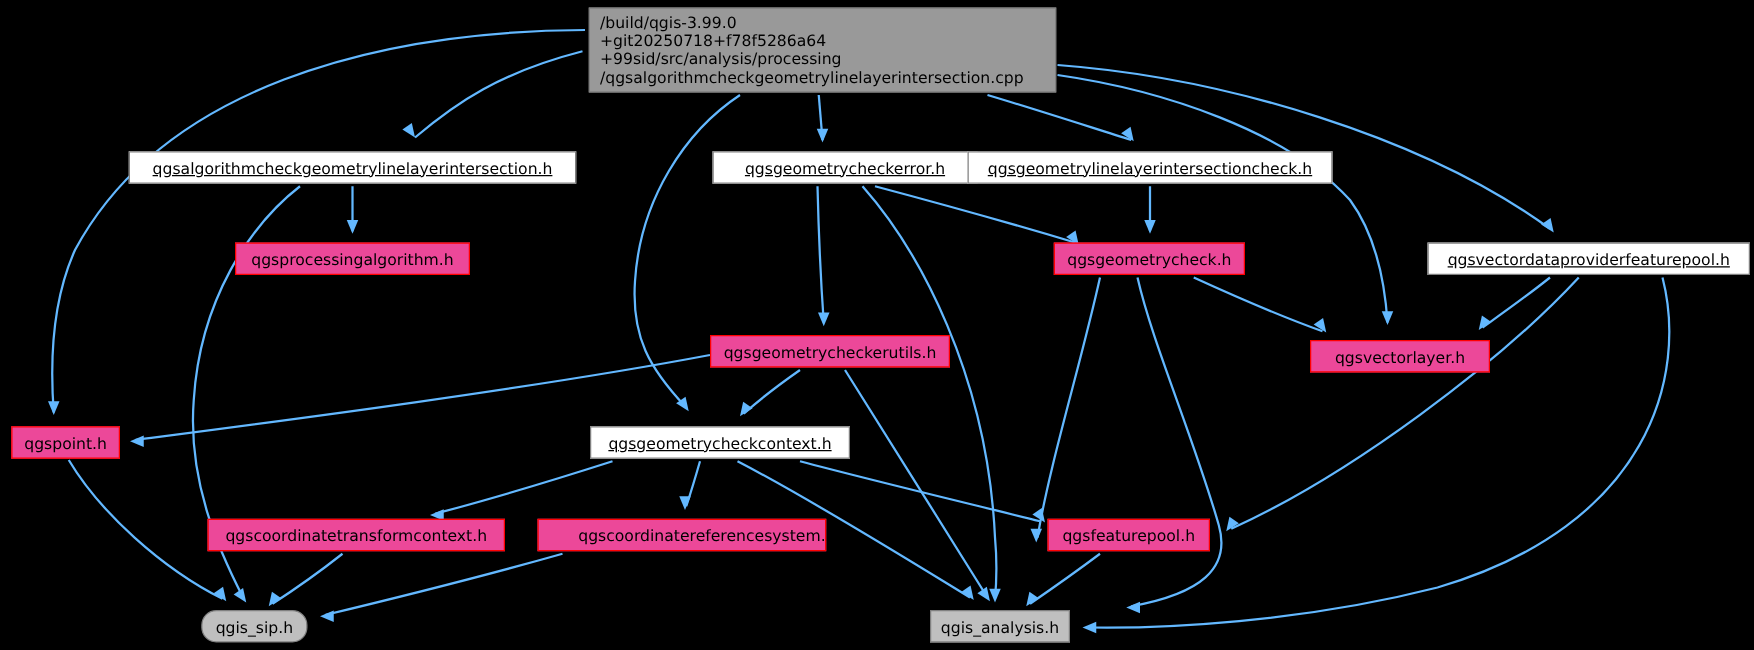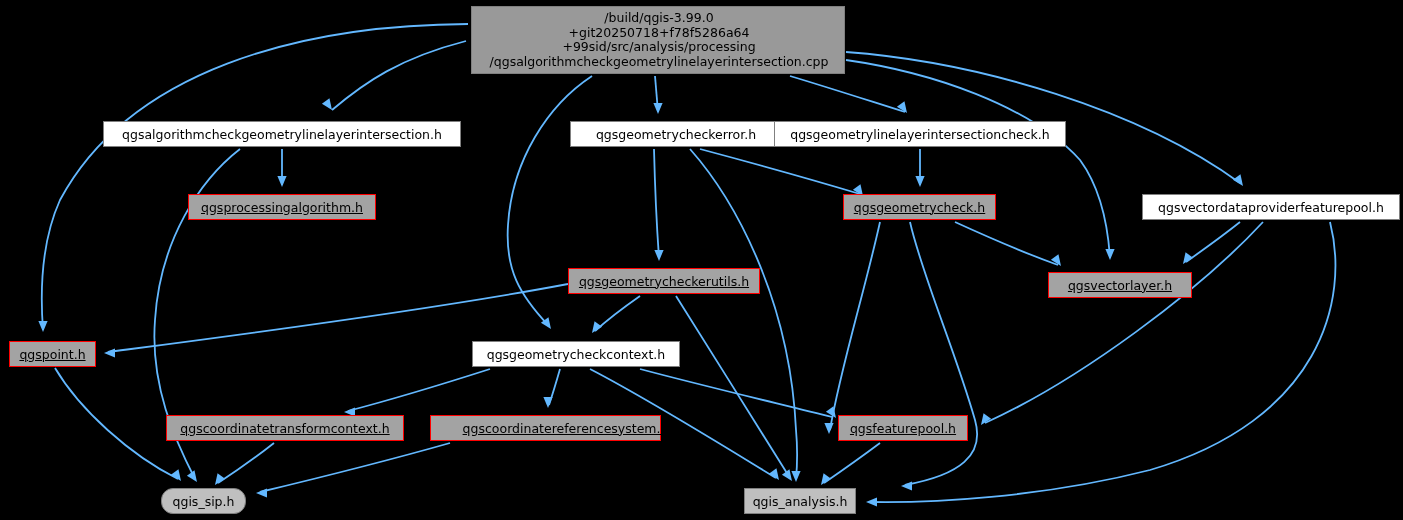--- a/index.html
+++ b/index.html
@@ -17,38 +17,38 @@
     display:flex;
     align-items:center;
     justify-content:center;
     white-space:pre;
     font-size:12.5px;
     line-height:15px;
     color:#000;
     letter-spacing:0px;
   }
   .node.header{
-    background:#a3a3a3;
+    background:#ec4899;
     border:1.5px solid #ff0000;
-    text-decoration:underline;
   }
   .node.plain{
     background:#ffffff;
     border:1.5px solid #808080;
+    text-decoration:underline;
   }
   .node.grey{
     background:#bfbfbf;
     border:1.5px solid #808080;
   }
   .node.root{
     background:#999999;
     border:1.5px solid #808080;
     display:block;
     padding:4px 6px 4px 8px;
-    text-align:center;
+    text-align:left;
     font-size:12.5px;
     line-height:14.6px;
   }
 </style>
 </head>
 <body>
 
 <div id="canvas">
   <svg id="edges" xmlns="http://www.w3.org/2000/svg">
       <g>

